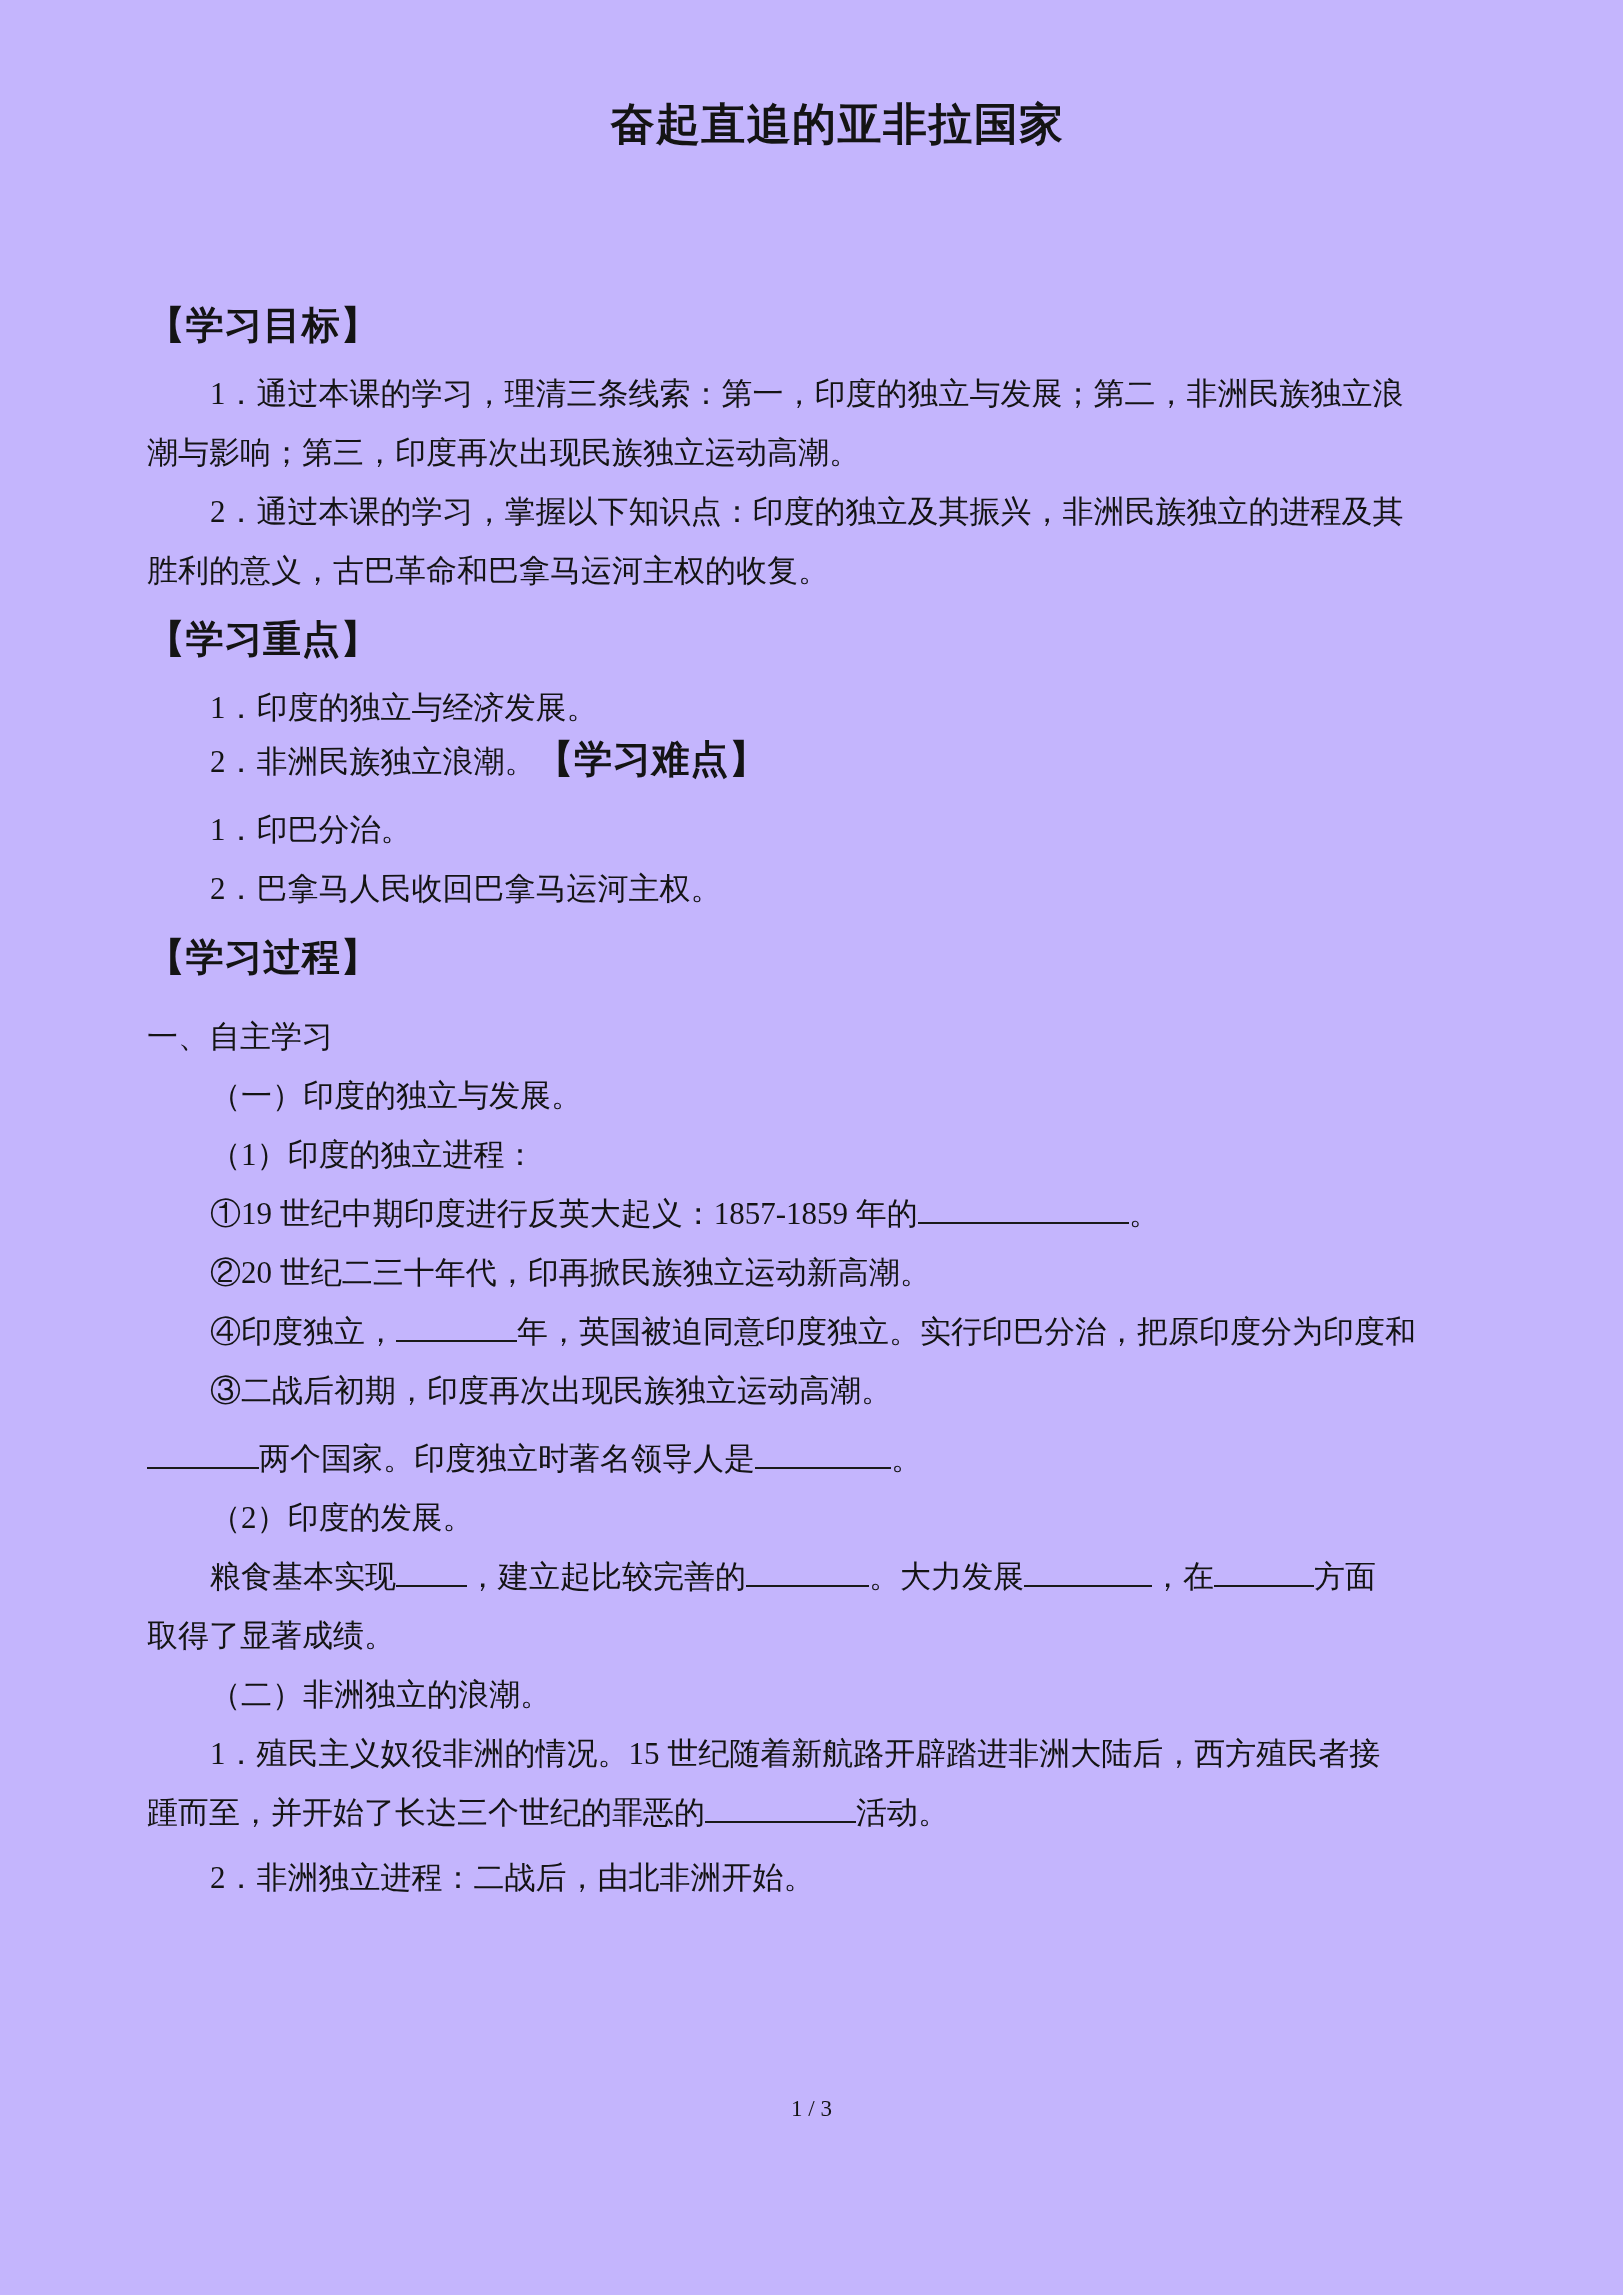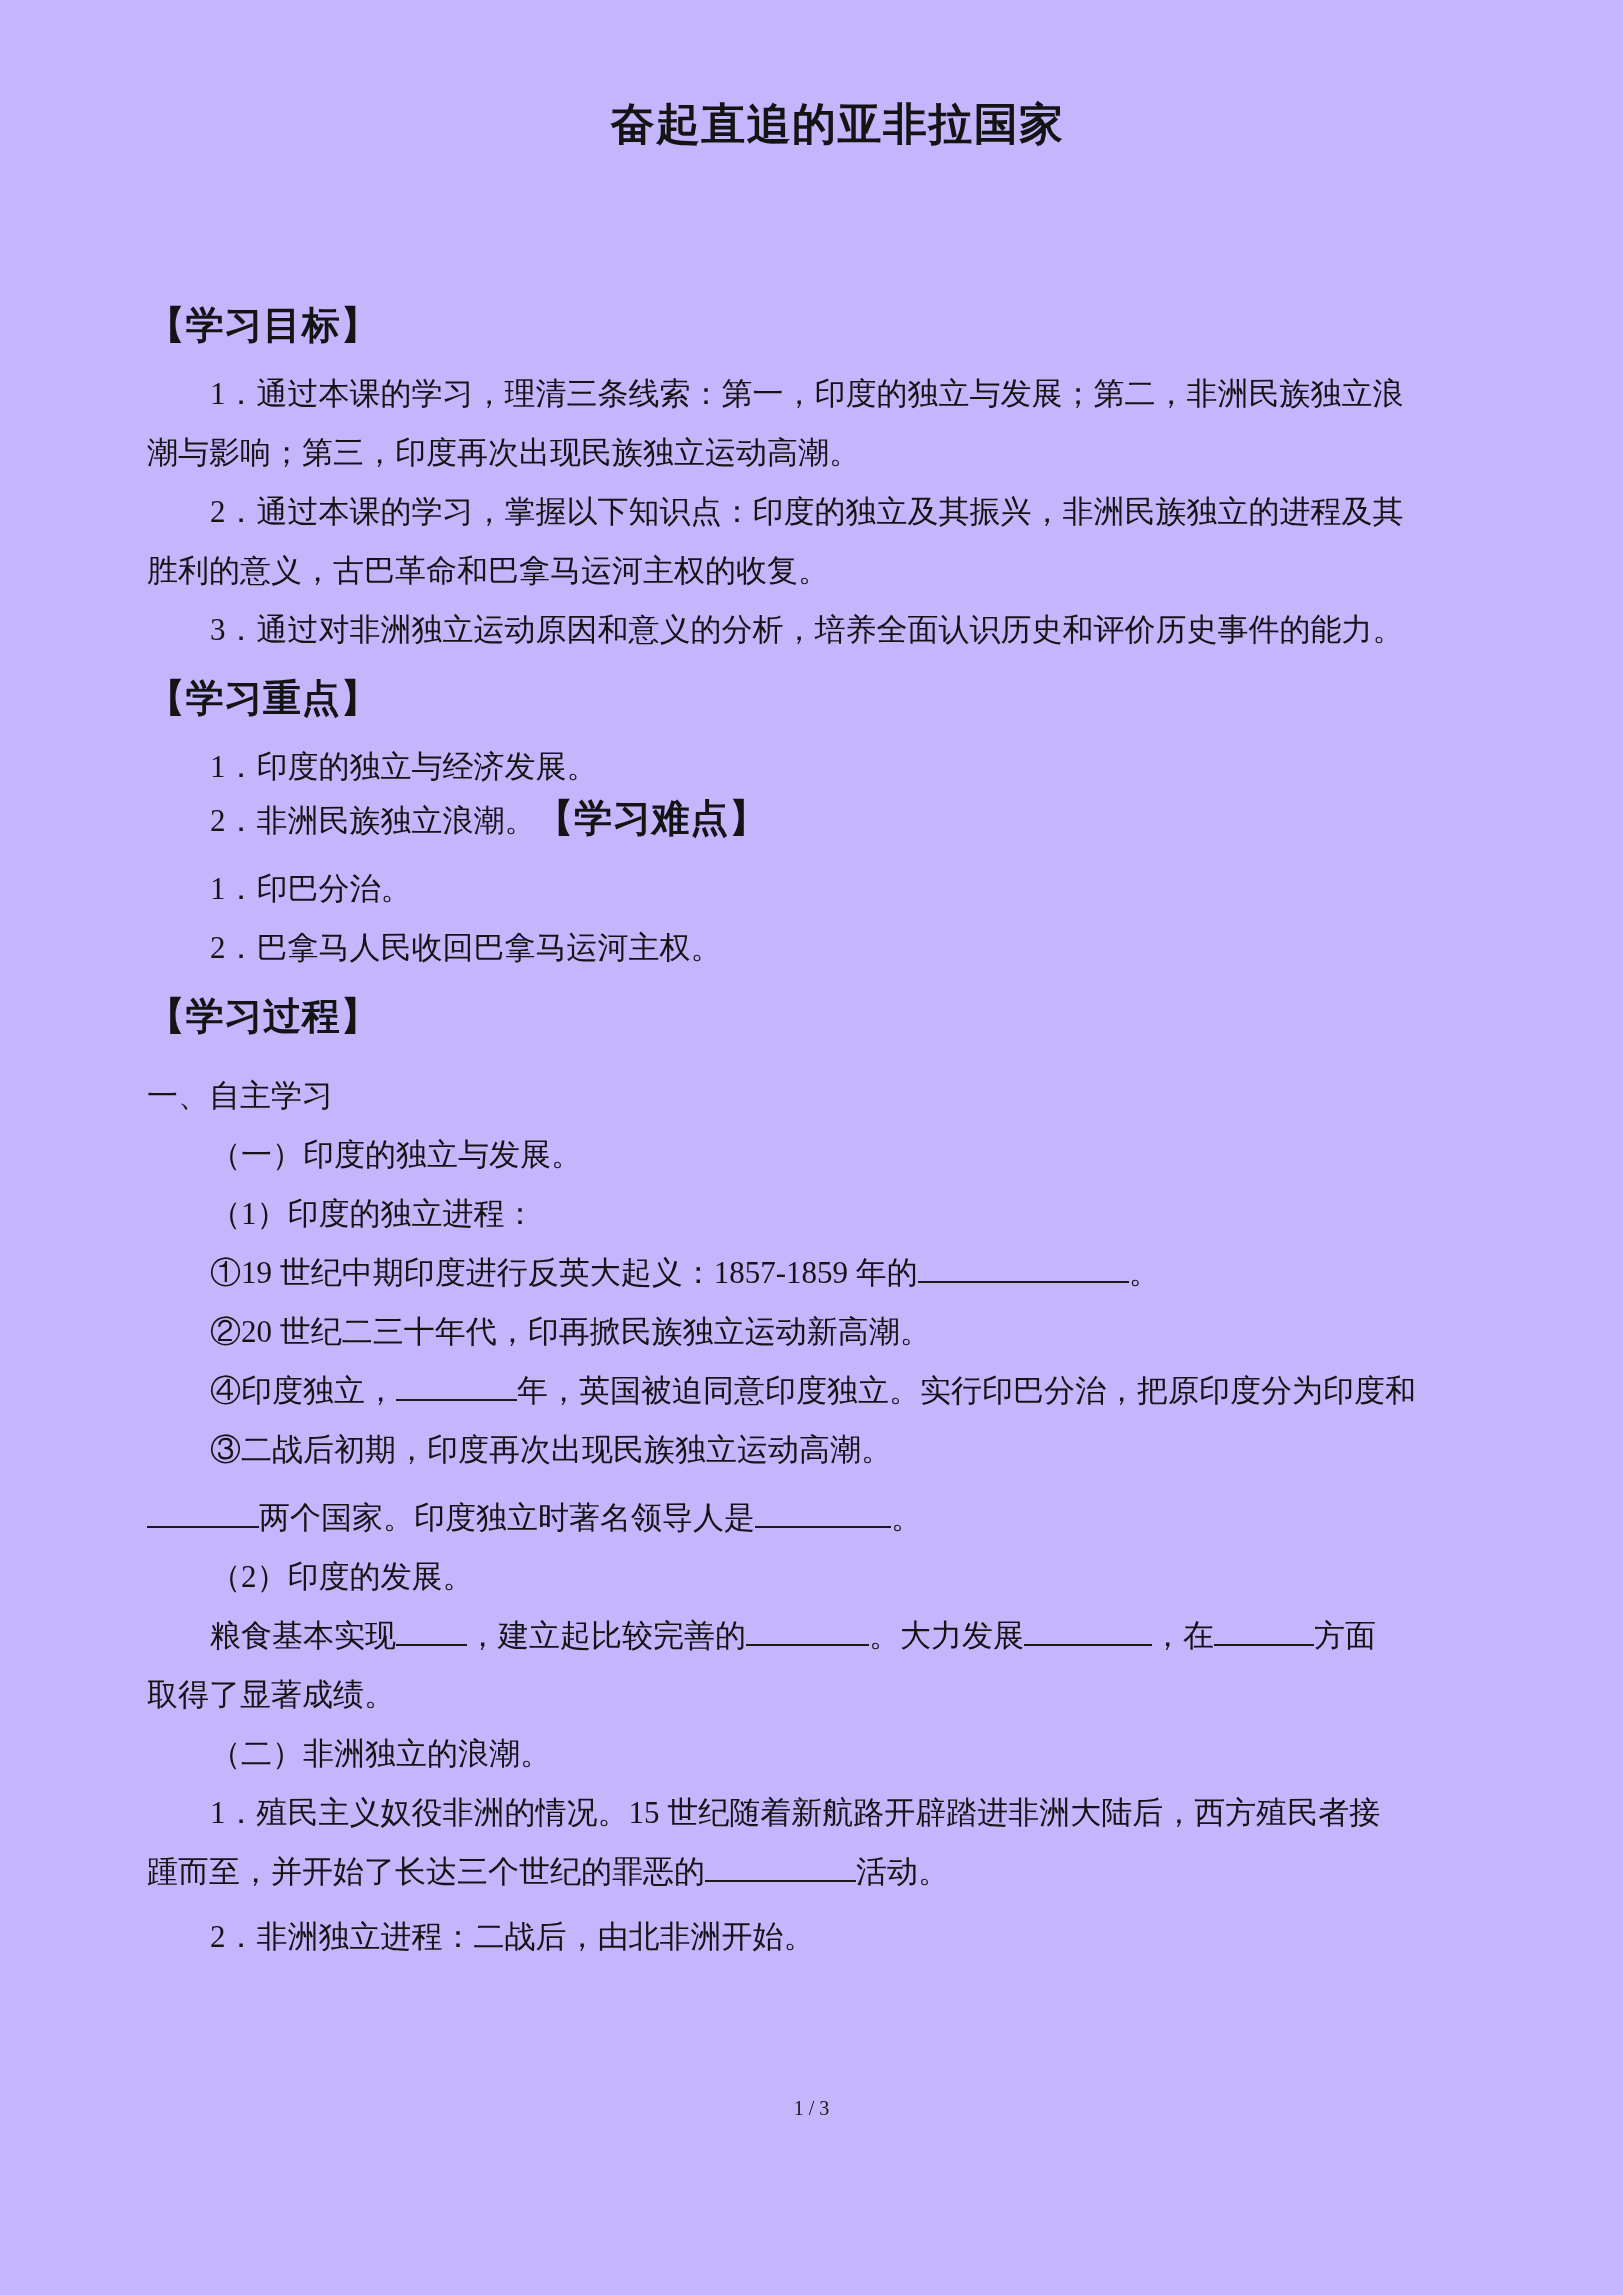--- a/index.html
+++ b/index.html
@@ -48,39 +48,38 @@
     display:inline-block;
     border-bottom:2px solid #1a1a1a;
     height:2.7px;
     vertical-align:baseline;
   }
   .page-footer{
     position:absolute;
     left:0; right:0;
     top:2088px;
     text-align:center;
-    font-size:20px;
+    font-size:23px;
     line-height:41px;
     font-family:"Liberation Serif","DejaVu Serif",serif;
     color:#141414;
   }
 </style>
 </head>
 <body>
 
 <div class="page">
   <div class="doc-title">奋起直追的亚非拉国家</div>
 
   <div>
       <div class="line h1"><span>【学习目标】</span></div>
       <div class="line body indent"><span>1．通过本课的学习，理清三条线索：第一，印度的独立与发展；第二，非洲民族独立浪</span></div>
       <div class="line body"><span>潮与影响；第三，印度再次出现民族独立运动高潮。</span></div>
       <div class="line body indent"><span>2．通过本课的学习，掌握以下知识点：印度的独立及其振兴，非洲民族独立的进程及其</span></div>
       <div class="line body"><span>胜利的意义，古巴革命和巴拿马运河主权的收复。</span></div>
-      <div class="line body indent"><span>3．通过对非洲独立运动原因和意义的分析，培养全面认识历史和评价历史事件的能力。</span></div>
       <div class="line h1"><span>【学习重点】</span></div>
       <div class="line body indent"><span>1．印度的独立与经济发展。</span></div>
       <div class="line big indent"><span>2．非洲民族独立浪潮。</span><span class="inline-h">【学习难点】</span></div>
       <div class="line body indent" style="margin-top: 16.4px;"><span>1．印巴分治。</span></div>
       <div class="line body indent"><span>2．巴拿马人民收回巴拿马运河主权。</span></div>
       <div class="line h1"><span>【学习过程】</span></div>
       <div class="line body" style="margin-top: 11px;"><span>一、自主学习</span></div>
       <div class="line body indent"><span>（一）印度的独立与发展。</span></div>
       <div class="line body indent"><span>（1）印度的独立进程：</span></div>
       <div class="line body indent"><span>①19 世纪中期印度进行反英大起义：1857-1859 年的</span><span class="blank" style="width: 211px;"></span><span>。</span></div>

